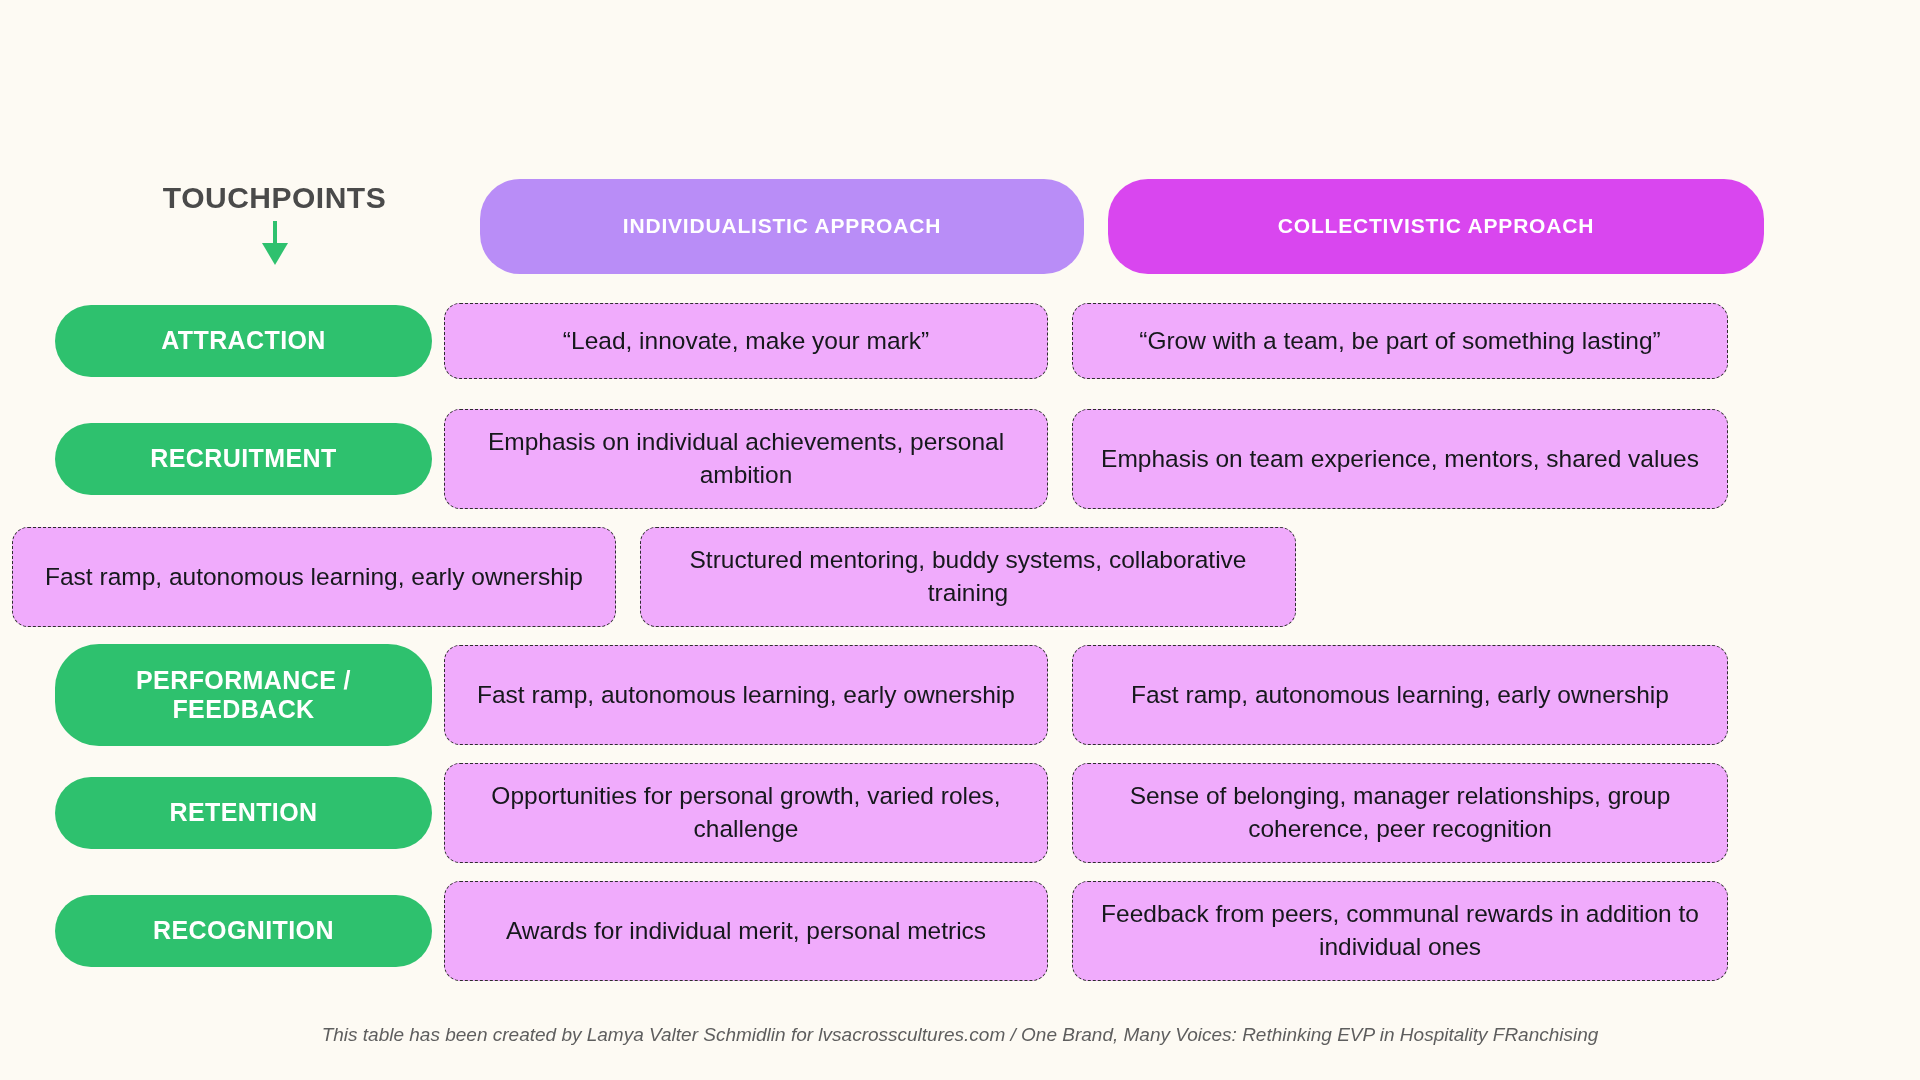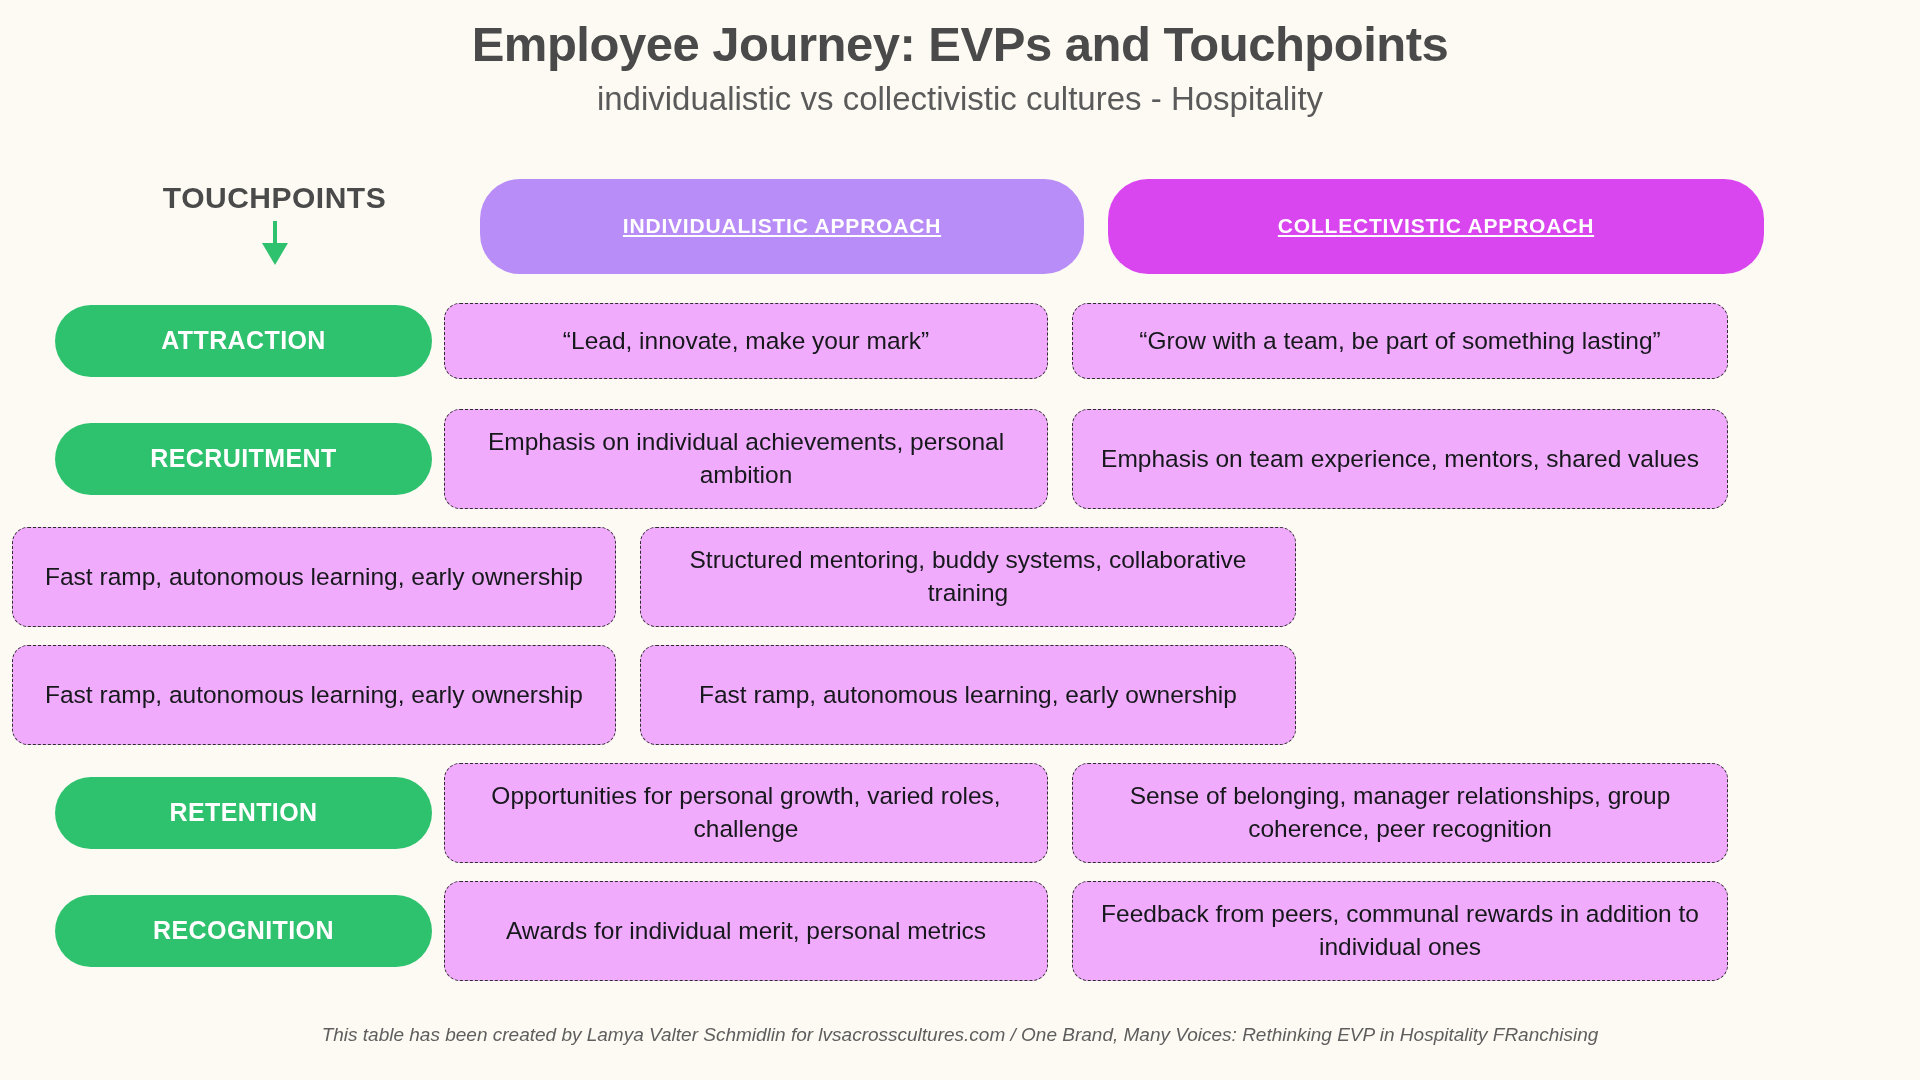--- a/index.html
+++ b/index.html
@@ -102,21 +102,20 @@
     width: 100%;
     height: 95px;
     display: flex;
     align-items: center;
     justify-content: center;
     color: #FFFFFF;
     font-size: 21px;
     font-weight: 700;
     letter-spacing: 0.8px;
     text-align: center;
-    text-decoration: underline;
   }
   .head-pill.ind { background: #B98DF7; }
   .head-pill.col { background: #d946ef; }
 
   
   .body-row { height: 118px; }
 
   .tp-pill {
     background: #2EC16E;
     border-radius: 44px;
@@ -163,24 +162,20 @@
     font-size: 19px;
     font-style: italic;
     color: #5E5E5E;
   }
 </style>
 </head>
 <body>
 
 <div class="page">
 
-  <div class="title-block">
-    <div class="main-title">Employee Journey: EVPs and Touchpoints</div>
-    <div class="sub-title">individualistic vs collectivistic cultures - Hospitality</div>
-  </div>
 
   <div class="grid">
 
     <div class="row header-row">
       <div class="col-touch">
         <div class="touchpoints-head">
           <div class="touchpoints-label">TOUCHPOINTS</div>
           <span class="arrow-down">
             <svg width="34" height="46" viewBox="0 0 34 46" aria-hidden="true">
               <line x1="17" y1="0" x2="17" y2="26" stroke="#2EC16E" stroke-width="4"></line>
@@ -224,20 +219,23 @@
     <div class="row body-row">
       <div class="col-ind">
         <div class="cell two-line">Fast ramp, autonomous learning, early ownership</div>
       </div>
       <div class="col-col">
         <div class="cell two-line">Structured mentoring, buddy systems, collaborative training</div>
       </div>
     </div>
 
     <div class="row body-row">
+      <div class="col-touch">
+        <div class="tp-pill tall">PERFORMANCE / FEEDBACK</div>
+      </div>
       <div class="col-ind">
         <div class="cell two-line">Fast ramp, autonomous learning, early ownership</div>
       </div>
       <div class="col-col">
         <div class="cell two-line">Fast ramp, autonomous learning, early ownership</div>
       </div>
     </div>
 
     <div class="row body-row">
       <div class="col-touch">

